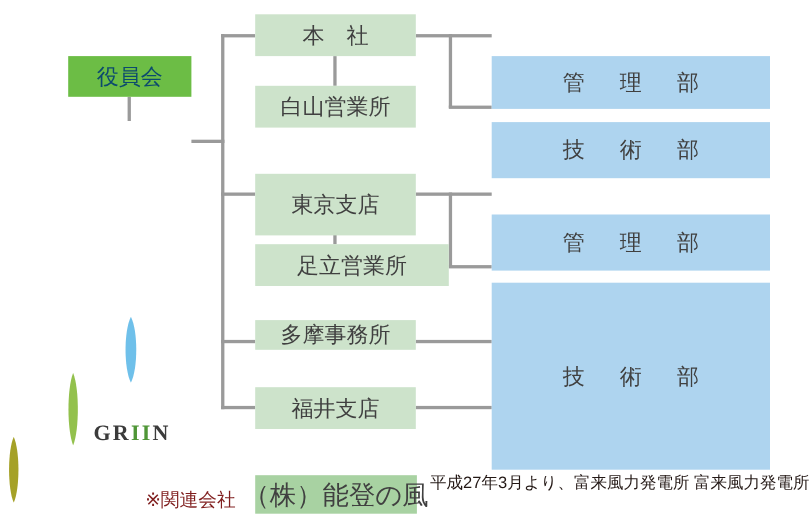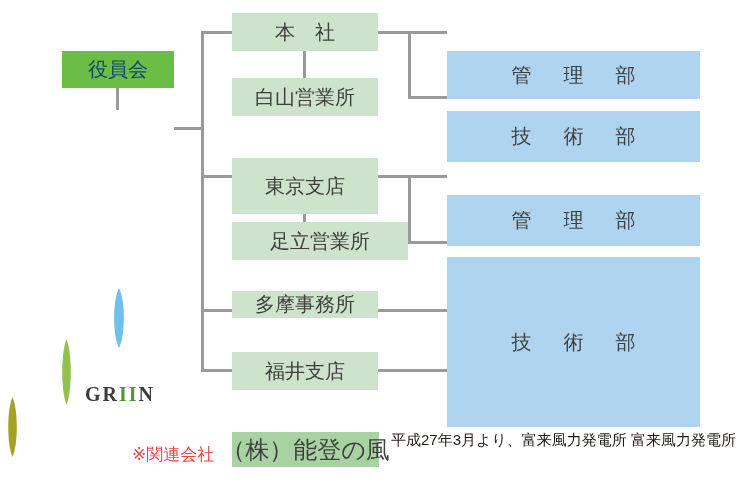--- a/index.html
+++ b/index.html
@@ -25,21 +25,21 @@
   .leaf-green path { fill:var(--leaf-green,#93c14d); }
   .leaf-olive path { fill:var(--leaf-olive,#a5a127); }
   .logo-text {
     position:absolute; left:85px; top:362px;
     font-family:"Liberation Serif","DejaVu Serif",serif;
     font-weight:bold; font-size:20px; letter-spacing:2px; color:#3b3b3b;margin-top:21px;
   }
   .logo-text .ii { color:var(--logo-green,#4f9637); }
   .note {
     position:absolute; left:132px; top:443px;
-    font-size:17px; color:#ef4444;
+    font-size:17px; color:#7f1d1d;
   }
   .desc {
     position:absolute; left:391px; top:429px;
     font-size:15px; line-height:21px; color:#231815; white-space:nowrap;
   }
 </style>
 </head>
 <body>
 
 <div class="canvas">

